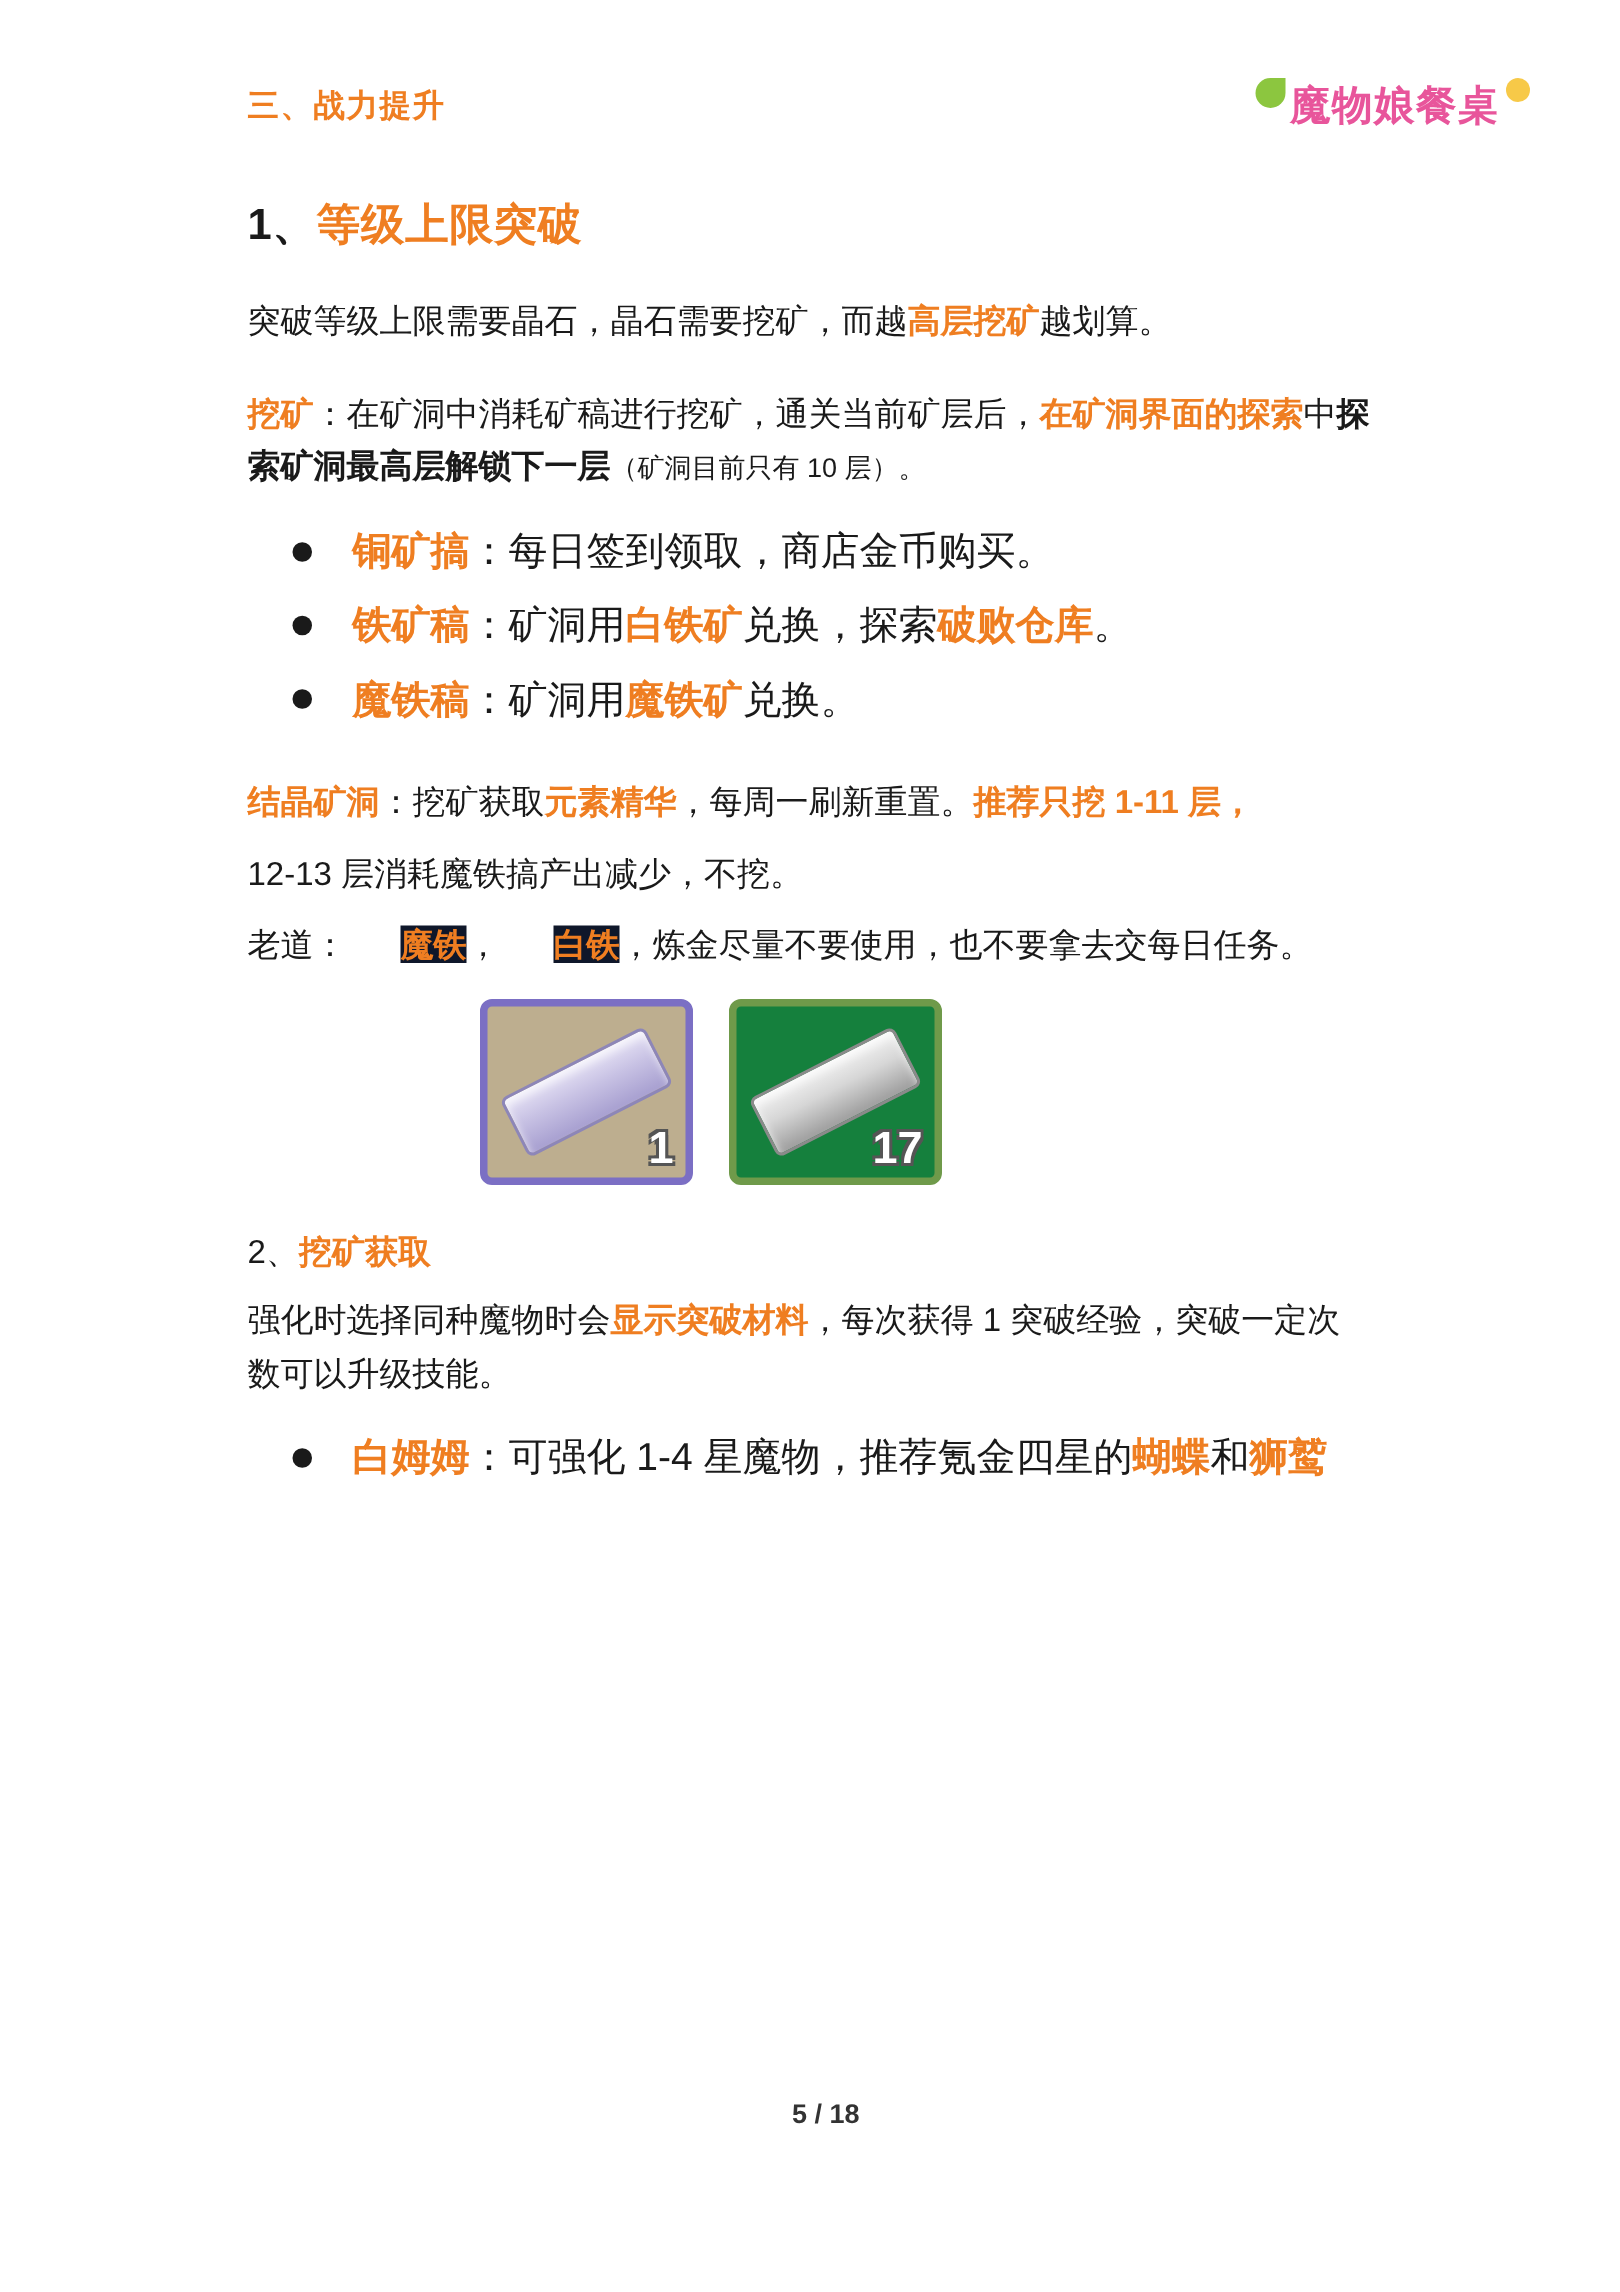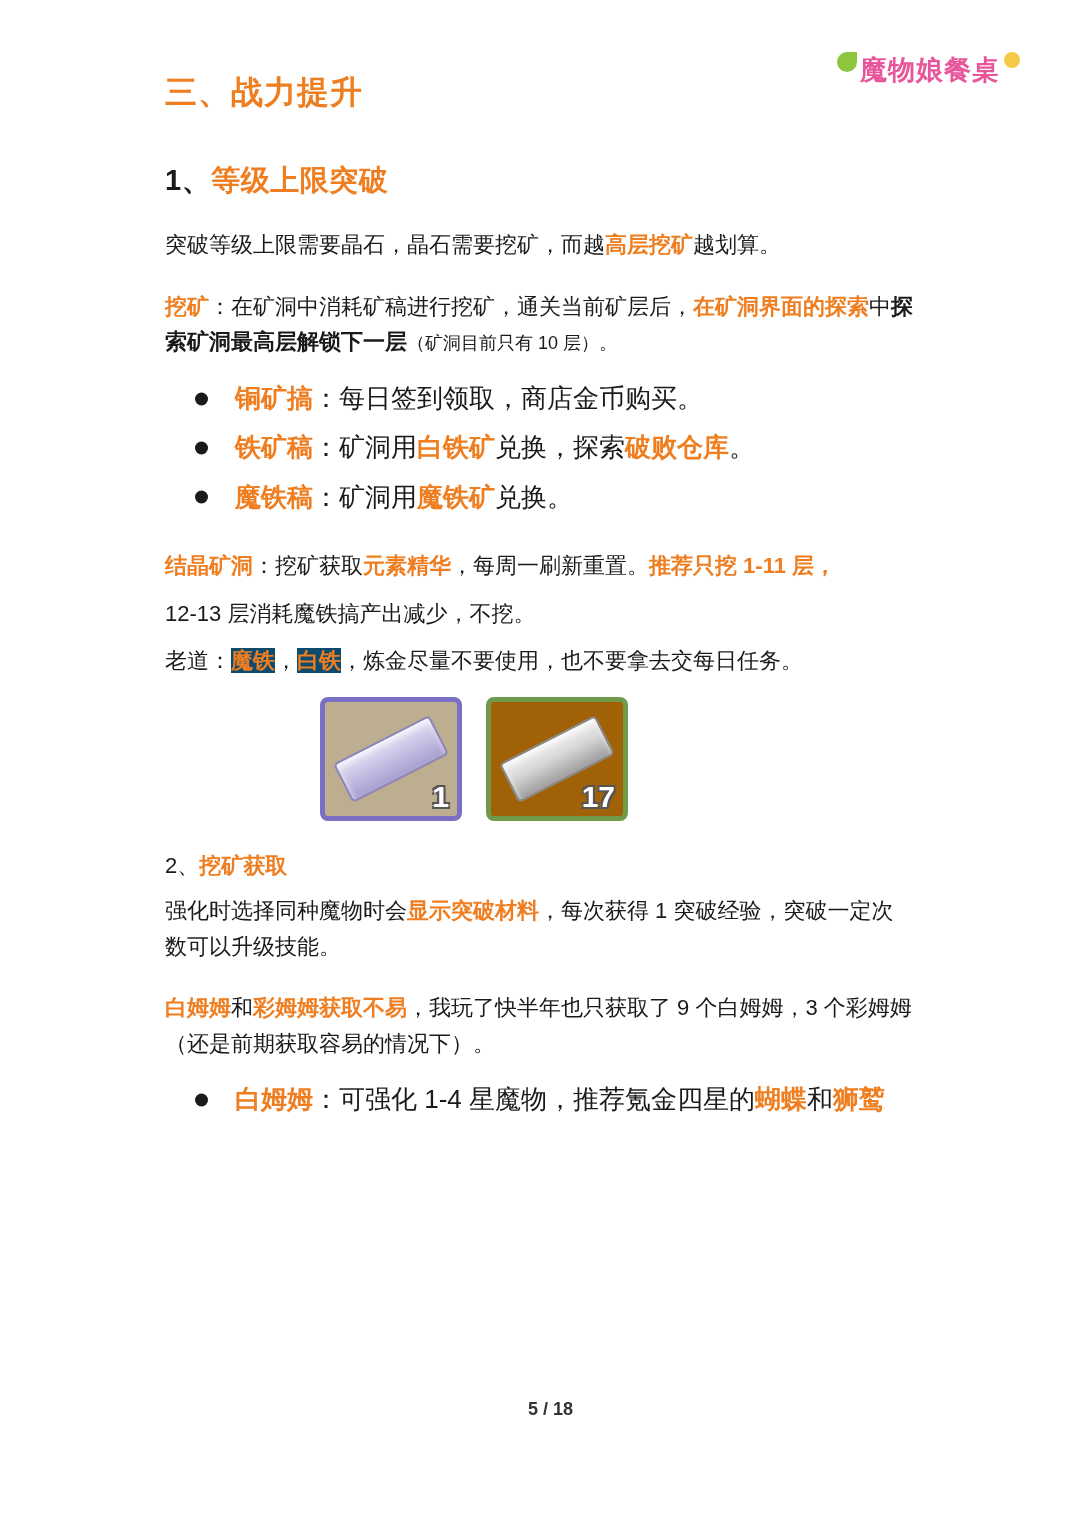--- a/index.html
+++ b/index.html
@@ -52,25 +52,25 @@
   .logo-dot {
     width: 16px;
     height: 16px;
     border-radius: 50%;
     background: #f7c948;
     margin-left: 4px;
     flex: none;
   }
   
   h1.sec {
-    font-size: 32px;
+    font-size: 21px;
     color: #ef7e21;
     font-weight: bold;
     margin: 0;
-    padding-top: 71px;
+    padding-top: 56px;
     letter-spacing: 1px;
   }
   h2.sub {
     font-size: 29px;
     color: #ef7e21;
     font-weight: bold;
     margin: 46px 0 0 0;
     letter-spacing: 0.5px;
   }
   h2.sub .num {
@@ -112,38 +112,38 @@
   li .bullet {
     position: absolute;
     left: 0;
     top: 50%;
     transform: translateY(-50%);
     width: 13px;
     height: 13px;
     border-radius: 50%;
     background: #1a1a1a;
   }
-  .hl { background: #0c4a6e; }
+  .hl { background: #0f172a; margin-left: 36px; }
   
   .items {
     display: flex;
     gap: 24px;
     margin: 18px 0 0 155px;
   }
   .item {
     width: 142px;
     height: 124px;
     border-radius: 8px;
     position: relative;
     box-sizing: border-box;
     background: #b9a98a;
     overflow: hidden;
   }
   .item.purple { border: 5px solid #7b6fc4; background: linear-gradient(160deg,#c9bb9a,#a89madd); background: #bdae8f; }
-  .item.green  { border: 5px solid #6f9a4a; background: #a16207; }
+  .item.green  { border: 5px solid #6f9a4a; background: #15803d; }
   .ingot {
     position: absolute;
     left: 50%;
     top: 50%;
     width: 104px;
     height: 40px;
     transform: translate(-50%,-50%) rotate(-27deg);
     border-radius: 5px;
   }
   .ingot.p {
@@ -241,23 +241,20 @@
   </div>
 
   <h2 class="sub2">
     <span>2、</span><span class="o" style="font-weight:bold">挖矿获取</span>
   </h2>
 
   <p class="tight">
     <span>强化时选择同种魔物时会</span><span class="ob">显示突破材料</span><span>，每次获得 1 突破经验，突破一定次数可以升级技能。</span>
   </p>
 
-  <p>
-    <span class="ob">白姆姆</span><span>和</span><span class="ob">彩姆姆获取不易</span><span>，我玩了快半年也只获取了 9 个白姆姆，3 个彩姆姆（还是前期获取容易的情况下）。</span>
-  </p>
 
   <ul>
     <li>
       <span class="bullet"></span>
       <span class="ob">白姆姆</span><span>：可强化 1-4 星魔物，推荐氪金四星的</span><span class="ob">蝴蝶</span><span>和</span><span class="ob">狮鹫</span>
     </li>
   </ul>
 
   <div class="footer">5 / 18</div>
 

